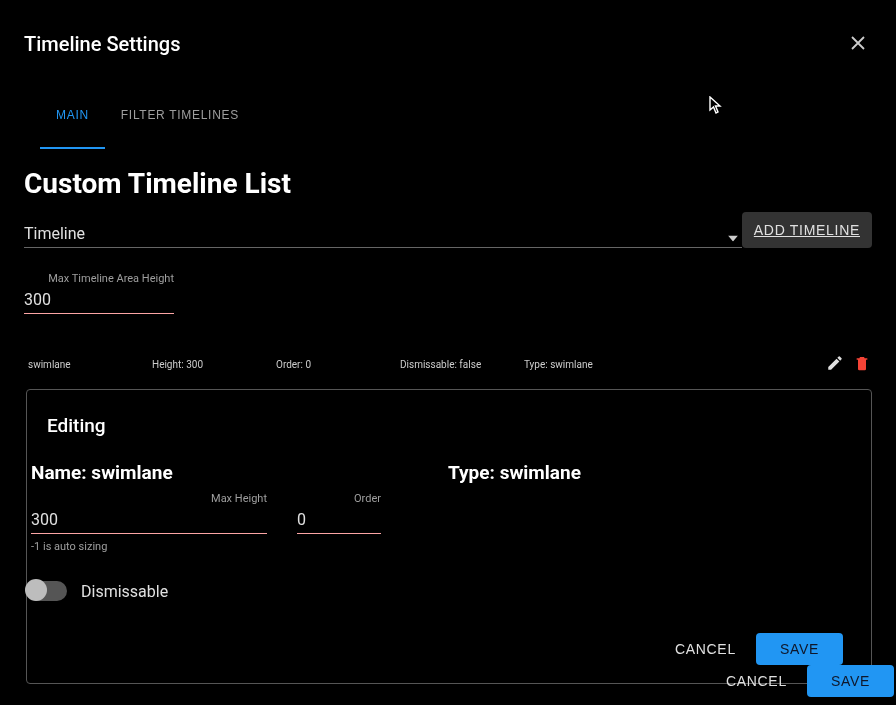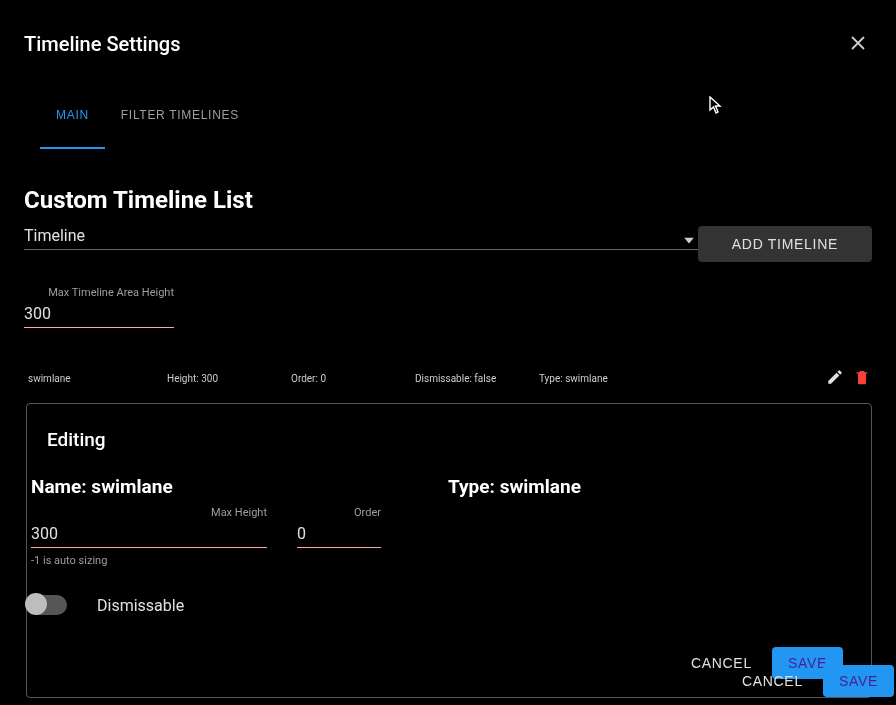--- a/index.html
+++ b/index.html
@@ -66,29 +66,29 @@
       left: 0;
       right: 0;
       bottom: 0;
       height: 2px;
       background: #2196f3;
     }
     .content {
       padding: 16px 24px 0 24px;
     }
     .section-title {
-      font-size: 24px;
+      font-size: 28px;
       font-weight: 700;
       color: #fff;
       margin-bottom: 12px;
-      margin-top: 21px;
+      margin-top: 2px;
     }
     .row-select-add {
       display: flex;
-      align-items: flex-start;
+      align-items: flex-end;
       margin-bottom: 24px;
     }
     .select-wrap {
       flex: 1;
       position: relative;
       border-bottom: 1px solid #666;
       padding-bottom: 4px;
     }
     .select-text {
       font-size: 16px;
@@ -106,26 +106,27 @@
       cursor: pointer;
       font-size: 14px;
       font-weight: 500;
       letter-spacing: 0.7px;
       padding: 8px 16px;
       border-radius: 4px;
     }
     .btn-dark {
       background: #333;
       color: #e0e0e0;
-      padding: 10px 34px;
+      padding: 10px 12px;
+      text-decoration: underline;
     }
     .btn-primary {
       background: #2196f3;
-      color: #4c1d95;
-      padding: 8px 16px;
+      color: #0f172a;
+      padding: 8px 24px;
     }
     .btn-text {
       color: #e0e0e0;
     }
     .field-group {
       margin-bottom: 24px;
       width: 150px;
     }
     .field-label {
       font-size: 11px;
@@ -145,21 +146,21 @@
       font-family: inherit;
     }
     .timeline-row {
       display: flex;
       align-items: center;
       padding: 14px 0 10px 4px;
       font-size: 10px;
       color: #ccc;
     }
     .tr-name { width: 124px; }
-    .tr-height { width: 124px; margin-left: 15px; }
+    .tr-height { width: 124px; }
     .tr-order { width: 124px; }
     .tr-dismiss { width: 124px; }
     .tr-type { flex: 1; }
     .tr-actions {
       display: flex;
       gap: 6px;
       align-items: center;
     }
     .icon-btn {
       background: none;
@@ -214,21 +215,21 @@
       width: 84px;
     }
     .helper-text {
       font-size: 11px;
       color: #9e9e9e;
       margin-top: 6px;
     }
     .toggle-row {
       display: flex;
       align-items: center;
-      gap: 30px;
+      gap: 14px;
       margin-top: 28px;
       margin-left: -28px;
     }
     .toggle {
       width: 40px;
       height: 20px;
       background: #555;
       border-radius: 10px;
       position: relative;
       cursor: pointer;

